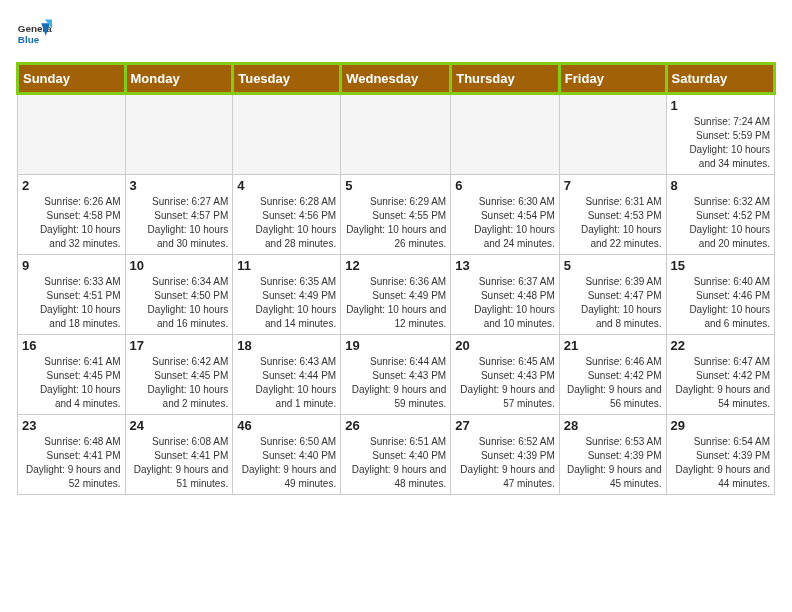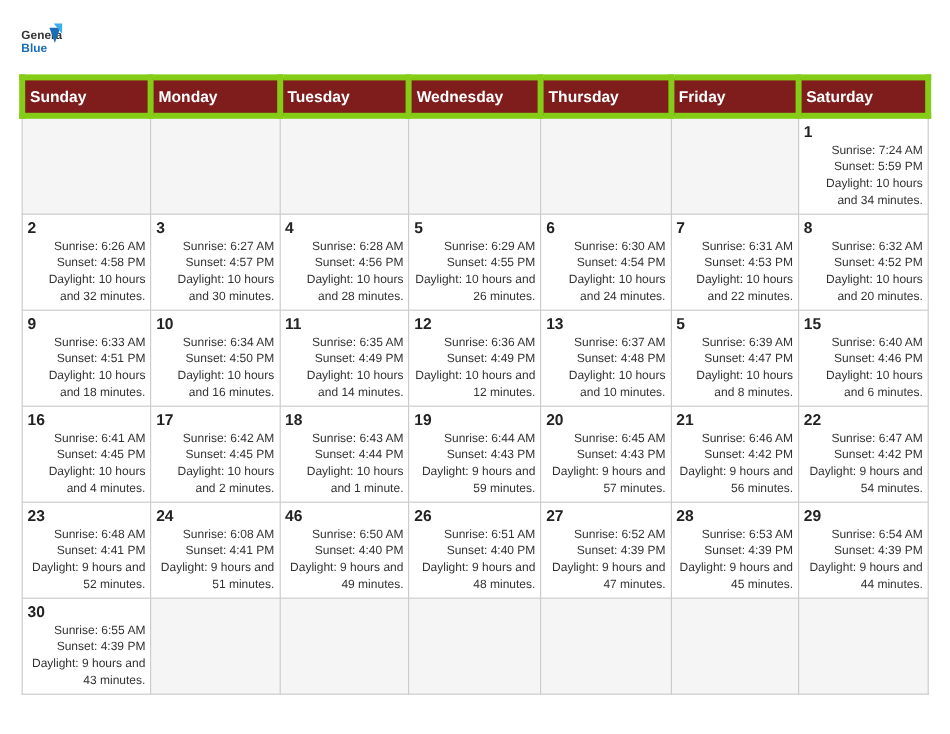--- a/index.html
+++ b/index.html
@@ -36,27 +36,27 @@
     .location-title {
       font-size: 15px;
       color: #444;
     }
     .calendar {
       width: 100%;
       border-collapse: collapse;
       border: 1px solid #ccc;
     }
     .calendar th {
-      background-color: #7f1d1d;
+      background-color: #a16207;
       color: #fff;
       font-size: 13px;
       font-weight: bold;
       padding: 6px 4px;
       text-align: left;
-      border: 5px solid #84cc16;
+      border: 3px solid #84cc16;
     }
     .calendar td {
       vertical-align: top;
       width: 113px;
       min-height: 80px;
       border: 1px solid #ccc;
       padding: 3px 4px;
       font-size: 10px;
       color: #333;
       background: #fff;
@@ -324,29 +324,14 @@
 and 45 minutes.</div>
         </td>
         <td>
           <span class="day-number">29</span>
           <div class="day-info">Sunrise: 6:54 AM
 Sunset: 4:39 PM
 Daylight: 9 hours
 and 44 minutes.</div>
         </td>
       </tr>
-      <tr class="last-row">
-        <td>
-          <span class="day-number">30</span>
-          <div class="day-info">Sunrise: 6:55 AM
-Sunset: 4:39 PM
-Daylight: 9 hours
-and 43 minutes.</div>
-        </td>
-        <td class="empty"></td>
-        <td class="empty"></td>
-        <td class="empty"></td>
-        <td class="empty"></td>
-        <td class="empty"></td>
-        <td class="empty"></td>
-      </tr>
     </tbody>
 </table>
 
 </body></html>

